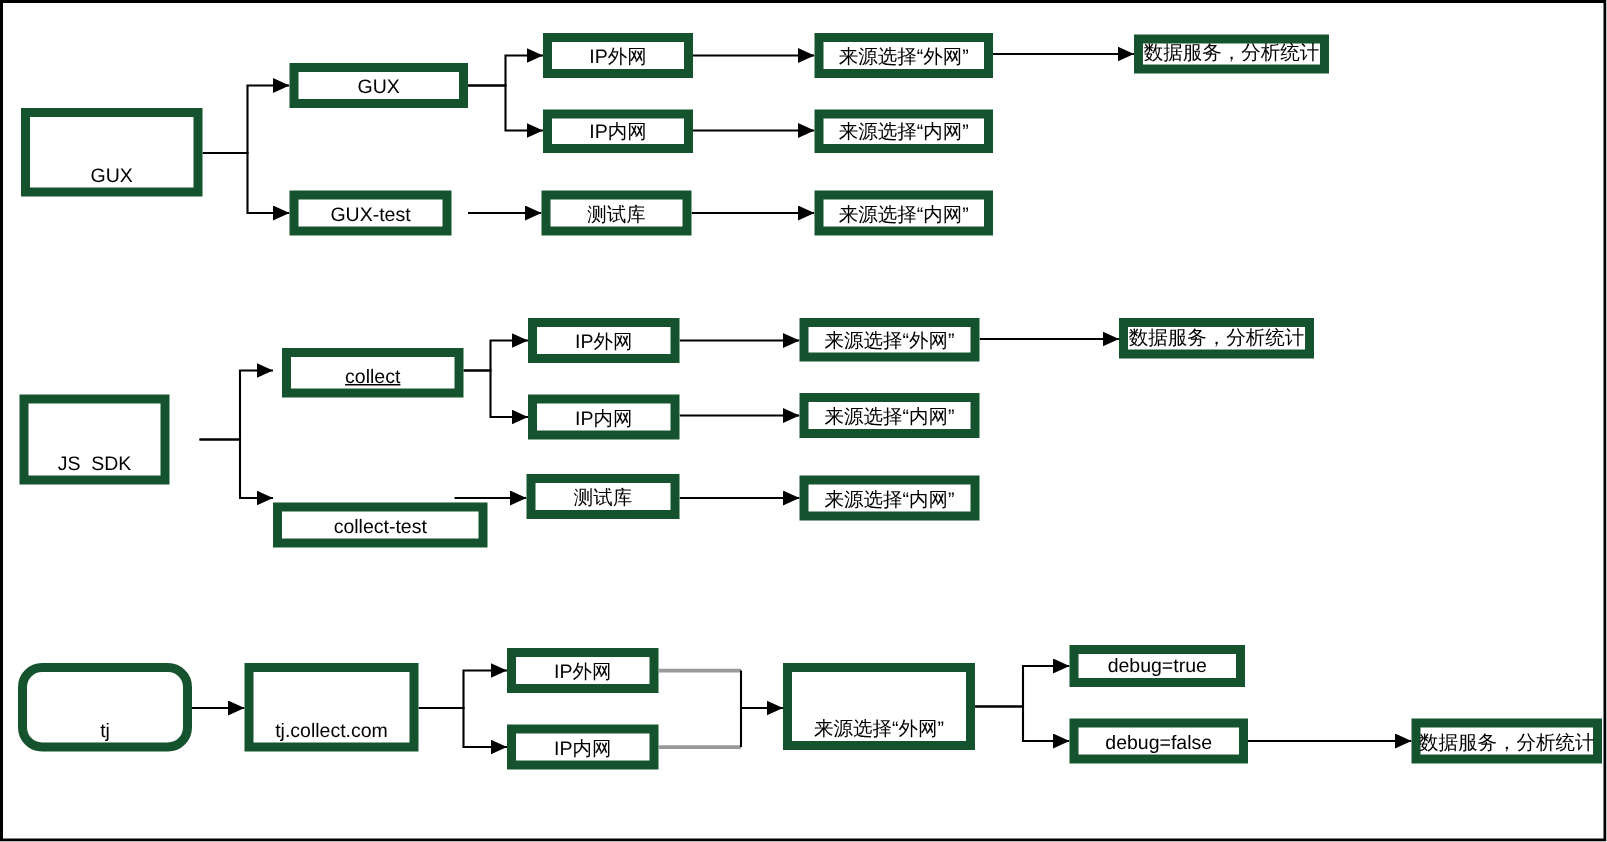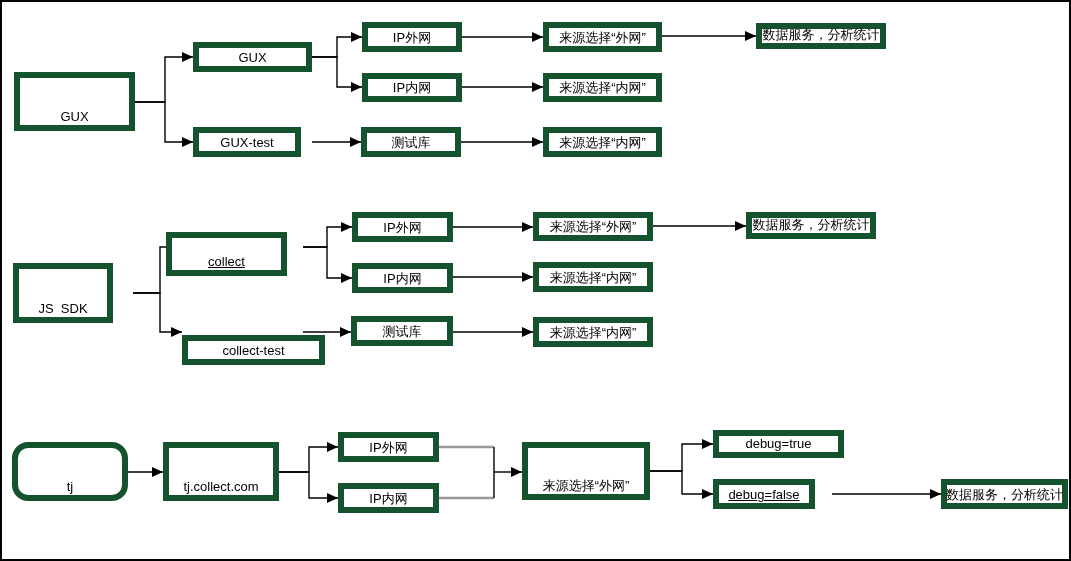--- a/index.html
+++ b/index.html
@@ -105,21 +105,21 @@
       </div>
       <div class="node" style="left: 541px; top: 125px; width: 119px; height: 30px;">
         <span class="label">来源选择“内网”</span>
       </div>
       <div class="node" style="left: 754px; top: 21px; width: 130px; height: 26px;">
         <span class="label">数据服务，分析统计</span>
       </div>
       <div class="node" style="left: 11px; top: 261px; width: 100px; height: 60px;">
         <span class="label">JS  SDK</span>
       </div>
-      <div class="node" style="left: 164px; top: 230px; width: 121px; height: 44px; text-decoration: underline;">
+      <div class="node" style="left: 186px; top: 230px; width: 121px; height: 33px; text-decoration: underline;">
         <span class="label">collect</span>
       </div>
       <div class="node" style="left: 180px; top: 333px; width: 143px; height: 30px;">
         <span class="label">collect-test</span>
       </div>
       <div class="node" style="left: 350px; top: 210px; width: 101px; height: 30px;">
         <span class="label">IP外网</span>
       </div>
       <div class="node" style="left: 350px; top: 261px; width: 101px; height: 30px;">
         <span class="label">IP内网</span>
@@ -147,23 +147,23 @@
       </div>
       <div class="node" style="left: 336px; top: 430px; width: 101px; height: 30px;">
         <span class="label">IP外网</span>
       </div>
       <div class="node" style="left: 336px; top: 481px; width: 101px; height: 30px;">
         <span class="label">IP内网</span>
       </div>
       <div class="node" style="left: 520px; top: 440px; width: 128px; height: 58px;">
         <span class="label">来源选择“外网”</span>
       </div>
-      <div class="node" style="left: 711px; top: 428px; width: 131px; height: 28px;">
+      <div class="node" style="left: 711px; top: 428px; width: 117px; height: 28px;">
         <span class="label">debug=true</span>
       </div>
-      <div class="node" style="left: 711px; top: 477px; width: 102px; height: 30px; text-decoration: underline;">
+      <div class="node" style="left: 711px; top: 477px; width: 119px; height: 30px;">
         <span class="label">debug=false</span>
       </div>
       <div class="node" style="left: 939px; top: 477px; width: 127px; height: 30px;">
         <span class="label">数据服务，分析统计</span>
       </div>
     </div>
 </div>
 
 </body></html>

